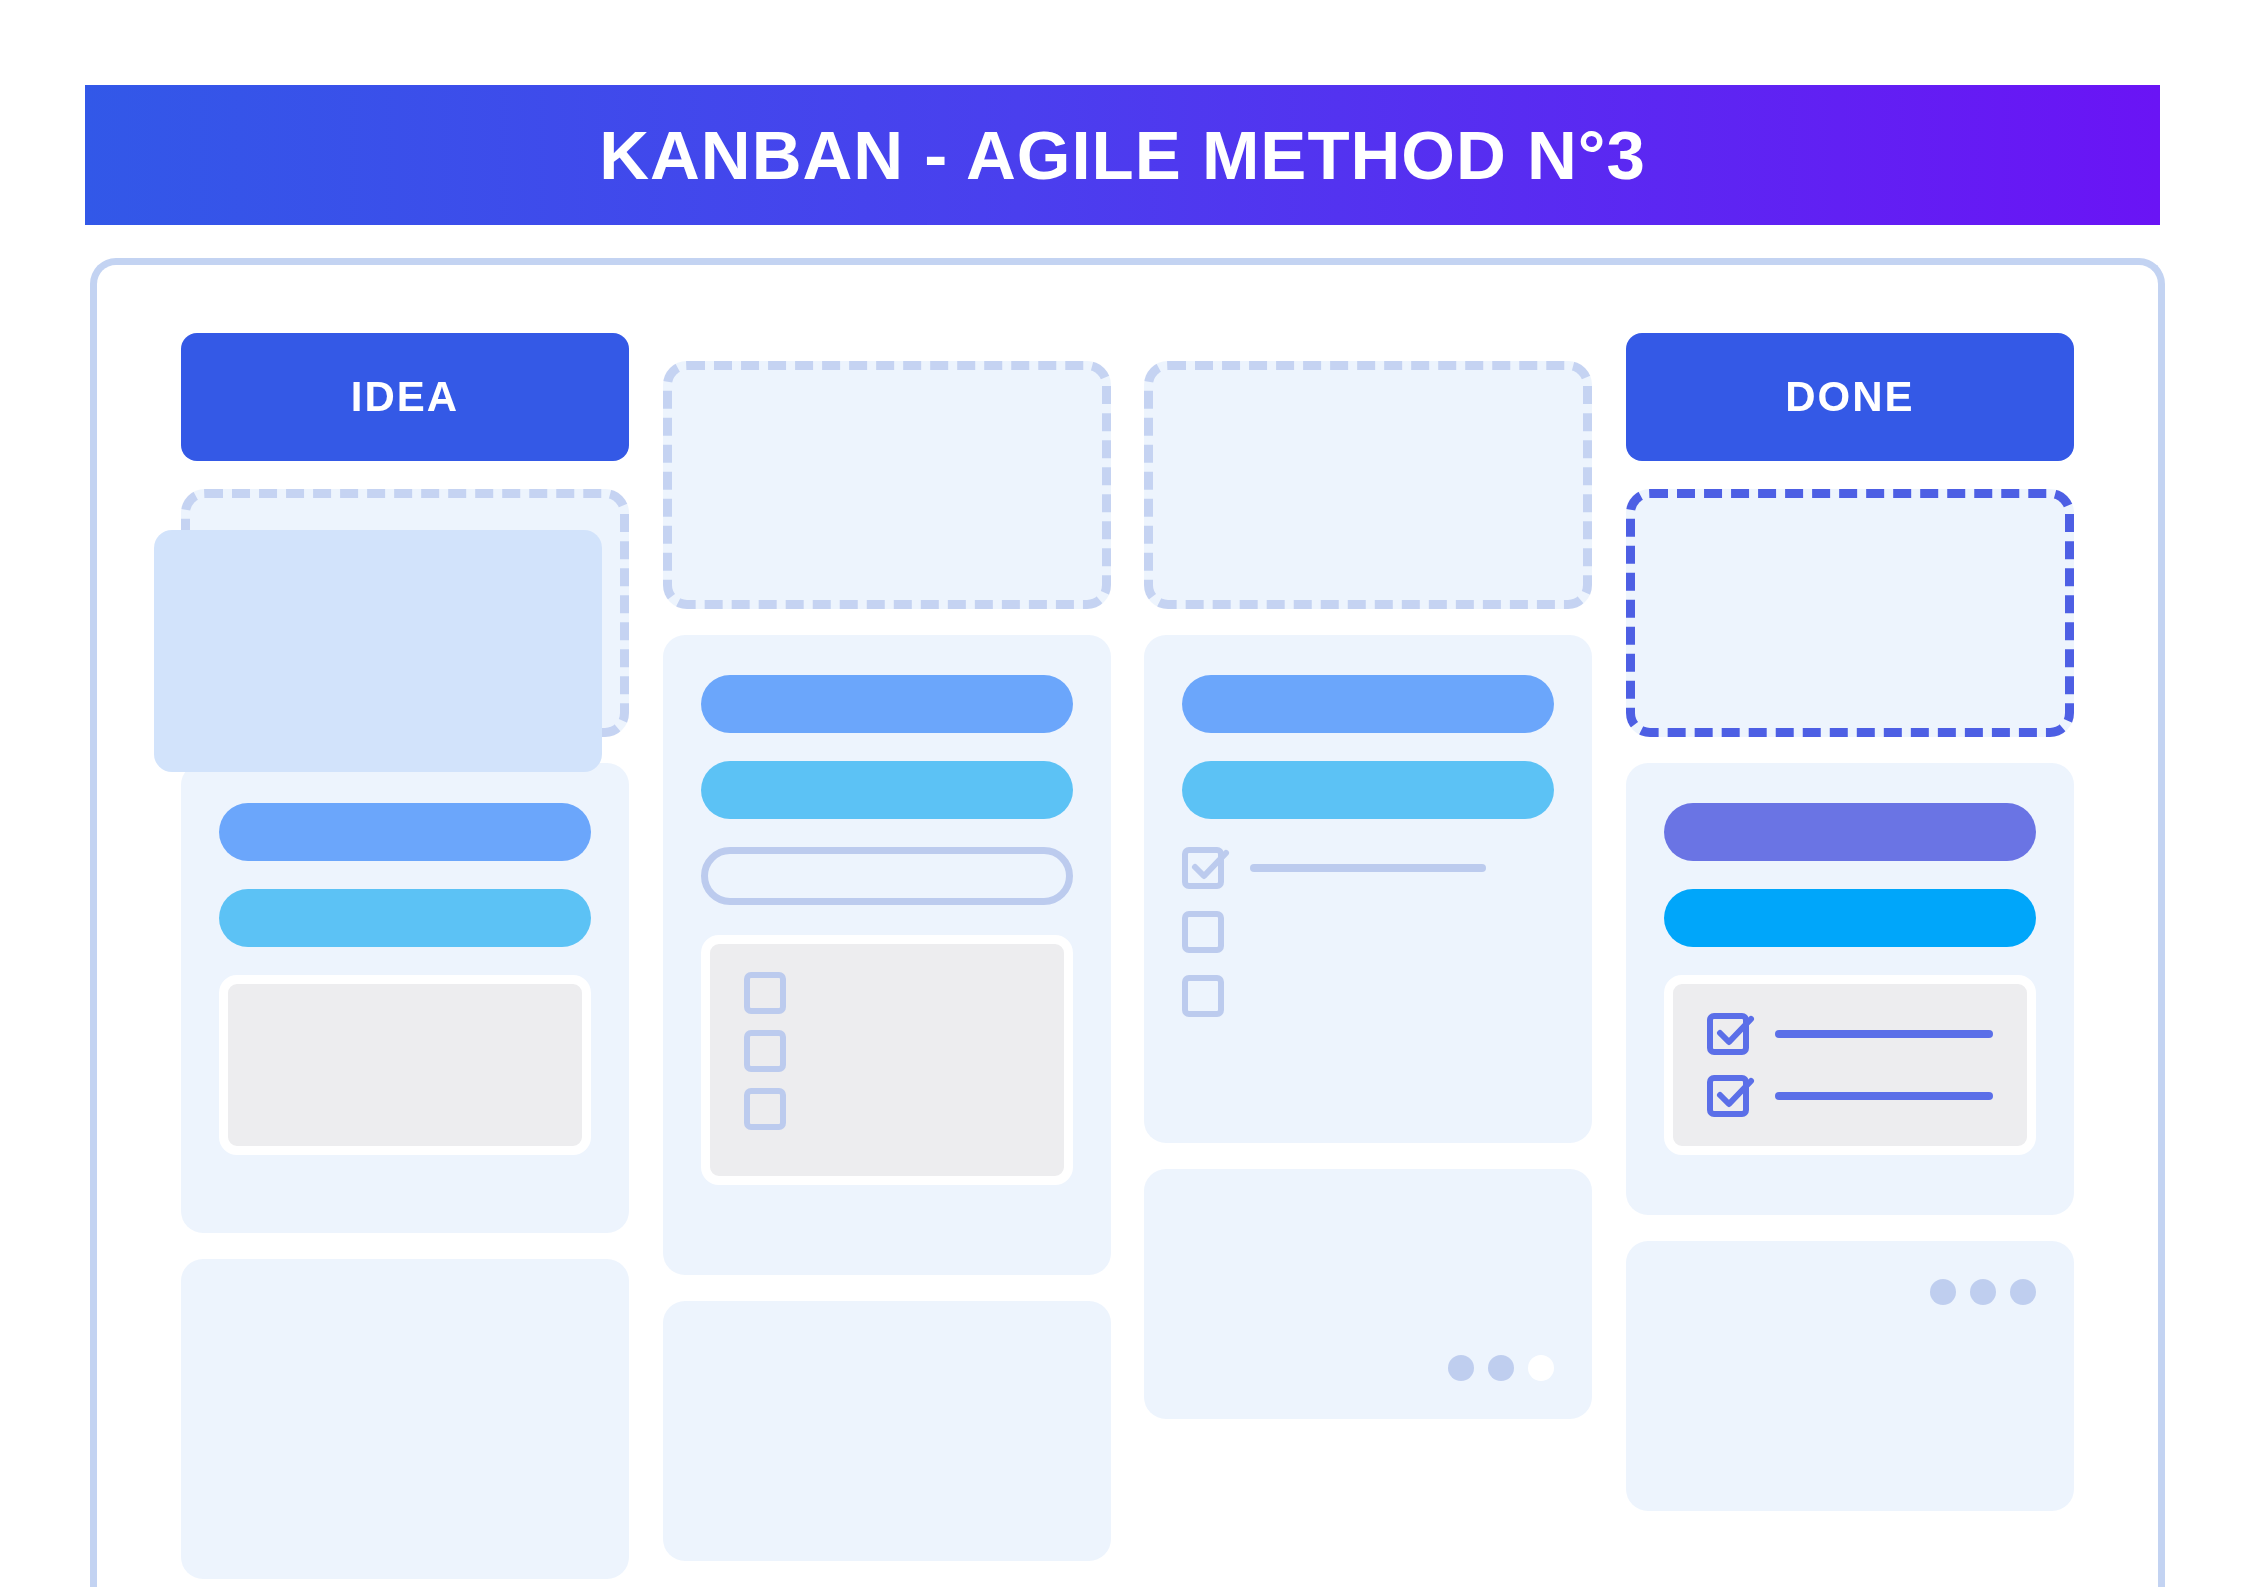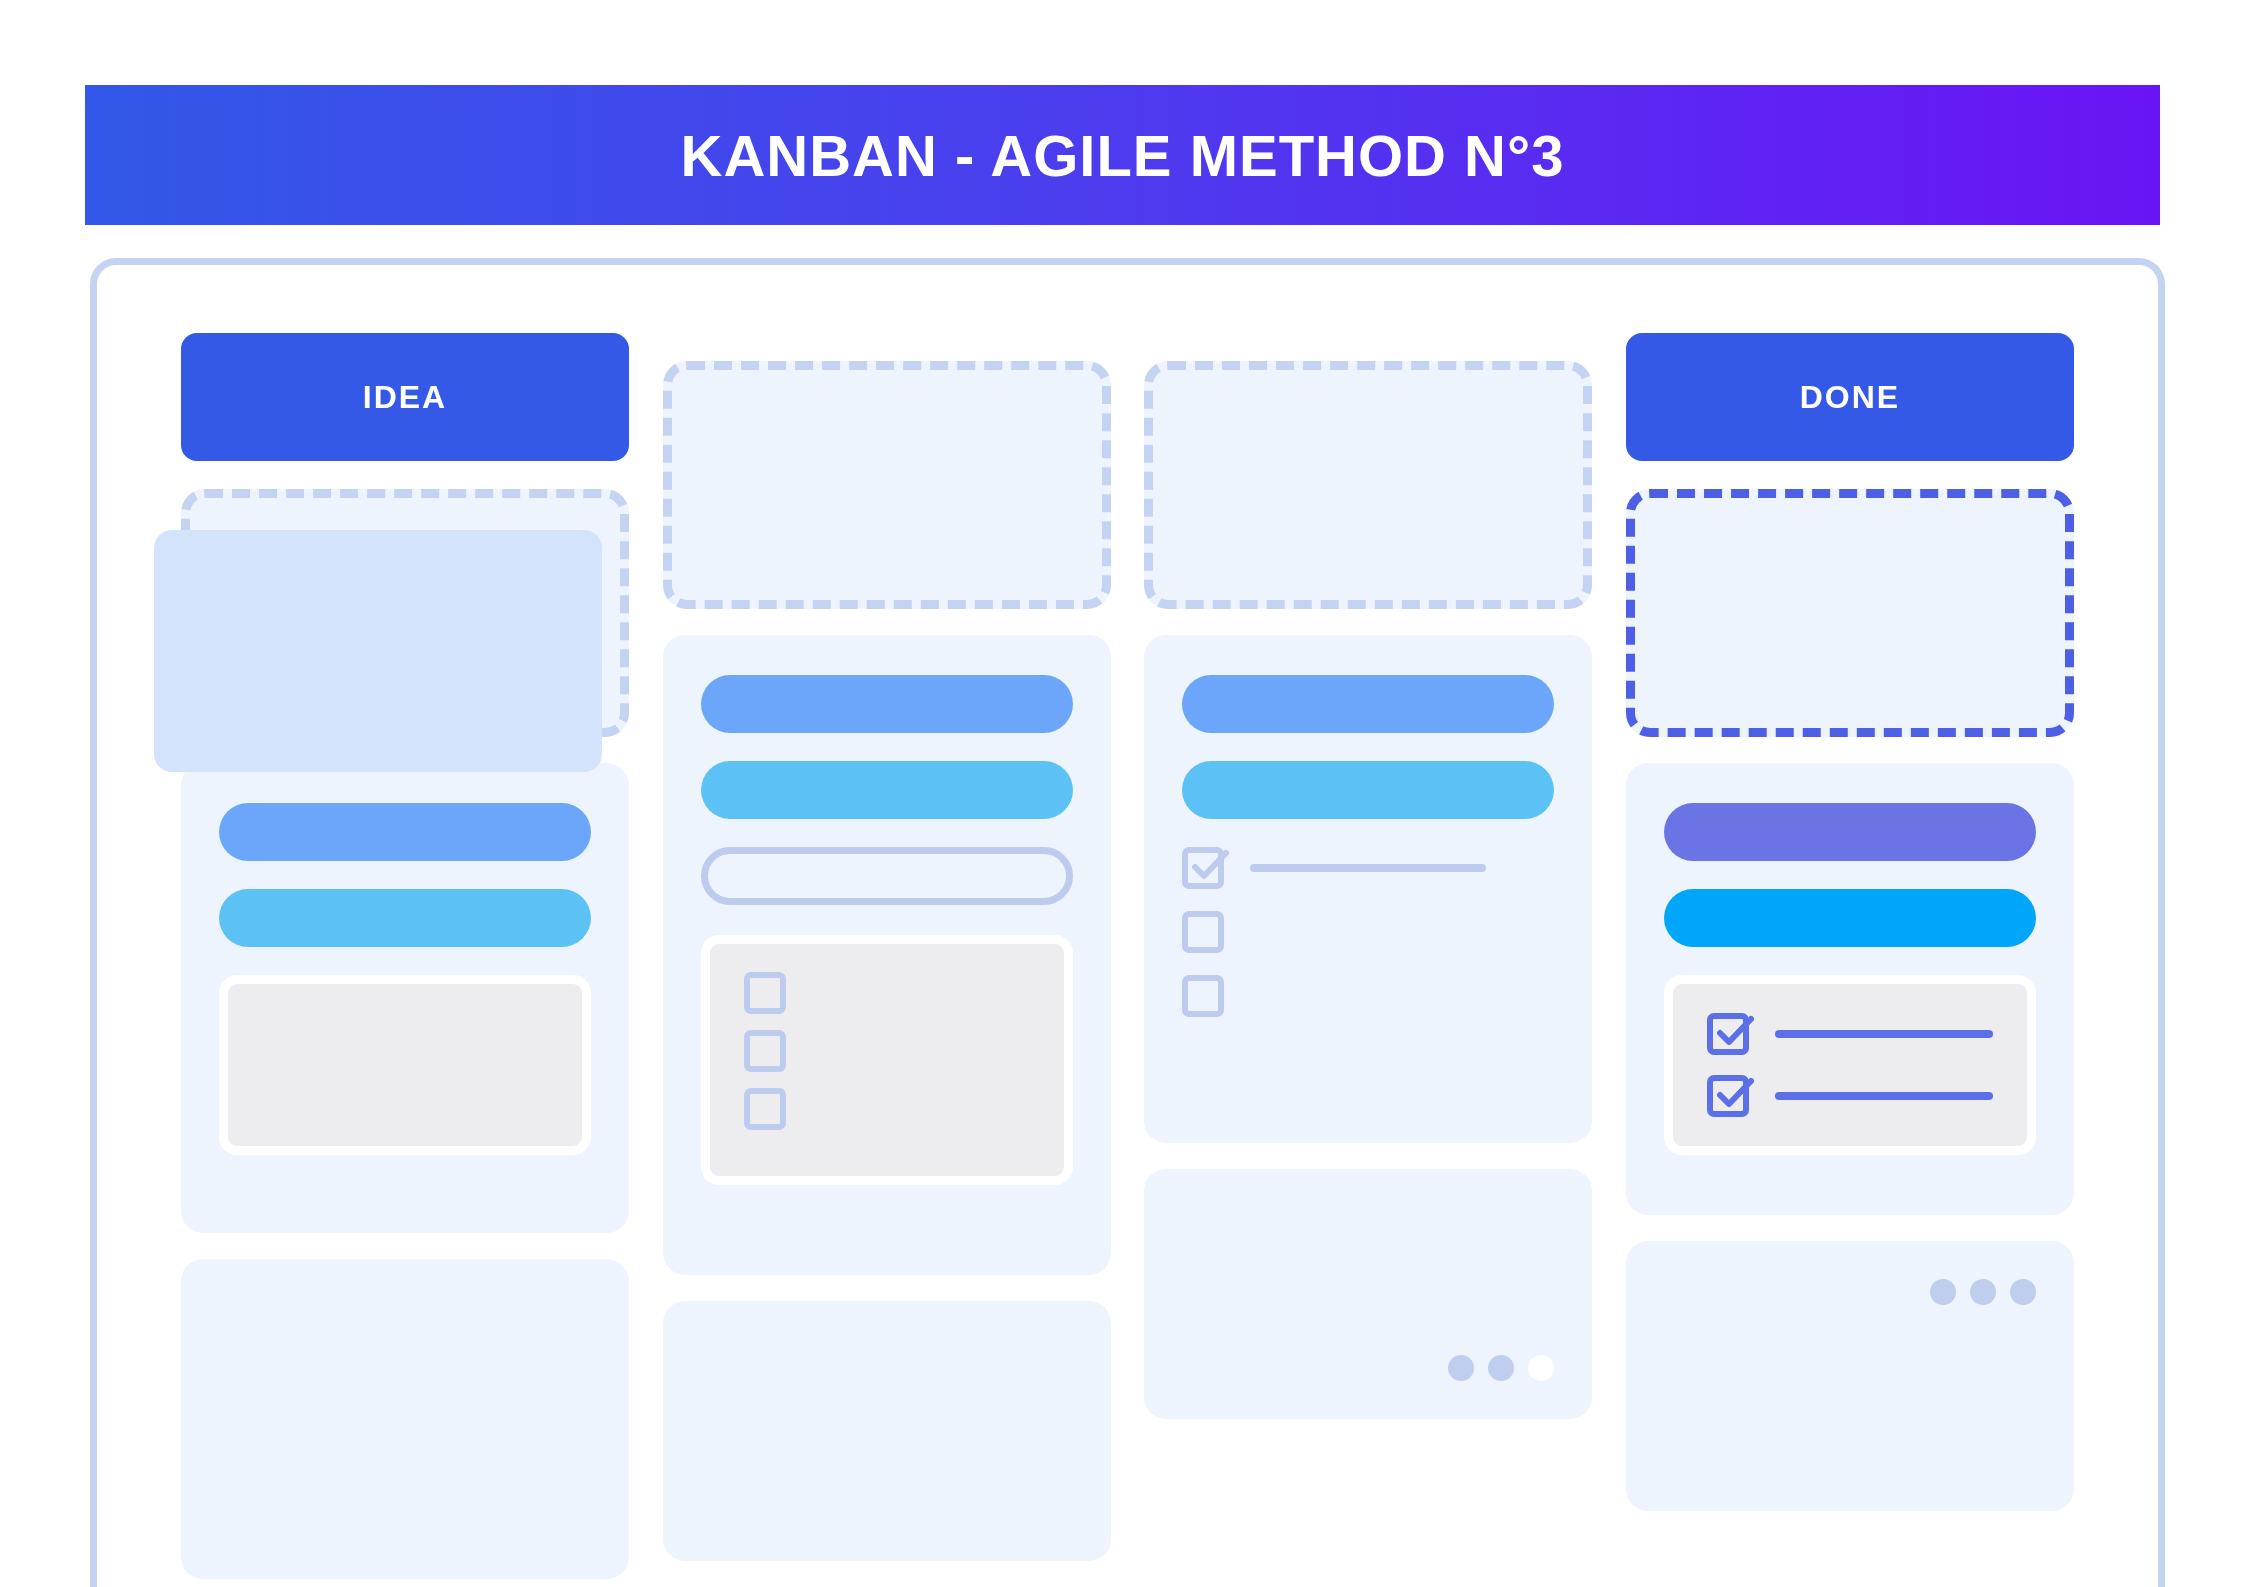--- a/index.html
+++ b/index.html
@@ -22,21 +22,21 @@
     top: 85px;
     width: 2075px;
     height: 140px;
     background: linear-gradient(90deg, #3258E8 0%, #4A3FEE 45%, #6A14F5 100%);
     display: flex;
     align-items: center;
     justify-content: center;
   }
   .title-text {
     color: #ffffff;
-    font-size: 58px;
+    font-size: 69px;
     font-weight: bold;
     letter-spacing: 1px;
     font-family: "Liberation Sans", sans-serif;
     white-space: nowrap;
   }
 
   
   .board-frame {
     position: absolute;
     left: 90px;
@@ -77,21 +77,21 @@
     height: 128px;
     border-radius: 16px;
     background: #3459E6;
     display: flex;
     align-items: center;
     justify-content: center;
     flex: 0 0 auto;
   }
   .col-header-label {
     color: #ffffff;
-    font-size: 32px;
+    font-size: 42px;
     font-weight: bold;
     letter-spacing: 2px;
     font-family: "Liberation Sans", sans-serif;
   }
 
   
   .drop-zone {
     margin-top: 28px;
     height: 248px;
     border-radius: 24px;

